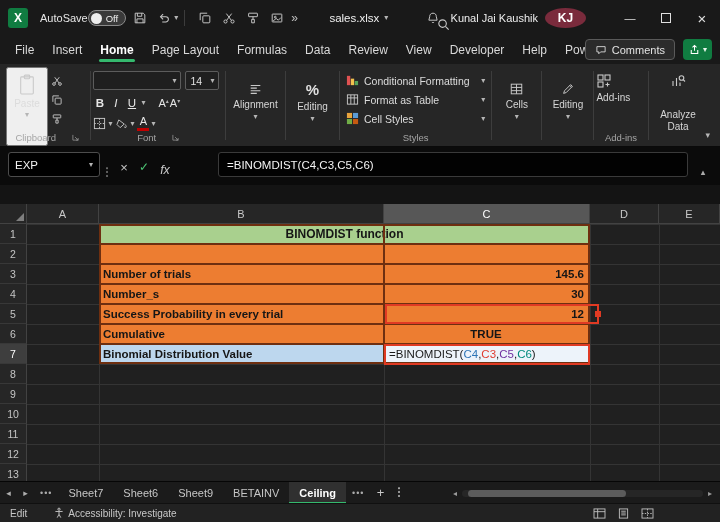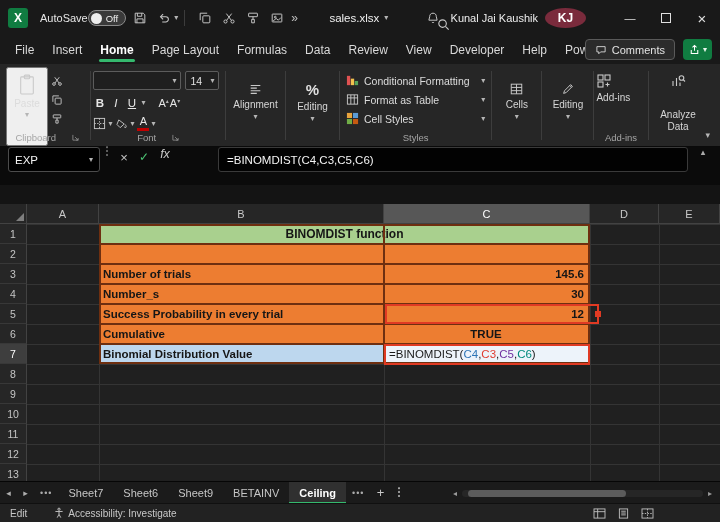--- a/index.html
+++ b/index.html
@@ -70,21 +70,21 @@
   .g-styles{width:150px;padding-top:4px}
   .stylerow{display:flex;align-items:center;gap:5px;height:19px;padding-left:4px;font-size:10.5px;color:#DCDCDC;background:none;border:none}
   .stylerow .dd{margin-left:auto;margin-right:4px}
   .g-addins{width:50px;align-items:flex-start;padding-top:6px;gap:3px}
   .g-addins .gtext{font-size:10px;color:#D6D6D6}
   .g-analyze{width:56px;align-items:center;padding-top:6px;gap:20px}
   .g-analyze .gtext{font-size:10px;color:#D6D6D6;text-align:center;line-height:1.2;width:46px}
   .ribbon-collapse{margin-left:auto;align-self:flex-end;margin-bottom:6px;margin-right:8px;background:none;border:none;color:#B5B5B5;font-size:9px}
 
   
-  .fbar{position:absolute;top:147px;left:0;width:720px;height:38px;background:#0B0B0B;display:flex;align-items:flex-start;padding:0 8px}
+  .fbar{position:absolute;top:147px;left:0;width:720px;height:38px;background:#0B0B0B;display:flex;align-items:flex-end;padding:8px 8px}
   .namebox{width:92px;height:25px;background:#000;border:1px solid #4C4C4C;border-radius:3px;display:flex;align-items:center;justify-content:space-between;padding:0 6px;font-size:11.5px;color:#F2F2F2}
   .vdots{transform:rotate(90deg);color:#6E6E6E;font-size:8px;letter-spacing:1px;width:14px;text-align:center}
   .fbtn{width:20px;height:20px;display:flex;align-items:center;justify-content:center;background:none;border:none;color:#C6C6C6;font-size:13px}
   .fbtn.ok{color:#4CC273;font-size:12px}
   .fx{font-style:italic;font-size:12.5px;color:#C9C9C9;background:none;border:none;width:22px}
   .finput{flex:1;height:25px;margin-left:42px;margin-right:6px;background:#020202;border:1px solid #3A3A3A;border-radius:3px;display:flex;align-items:center;padding:0 8px;font-size:11.5px;color:#F4F4F4}
   .fexpand{width:18px;background:none;border:none;color:#ABABAB;font-size:9px}
 
   
   .sheet{position:absolute;top:204px;left:0;width:720px;height:277px;background:#202020}

